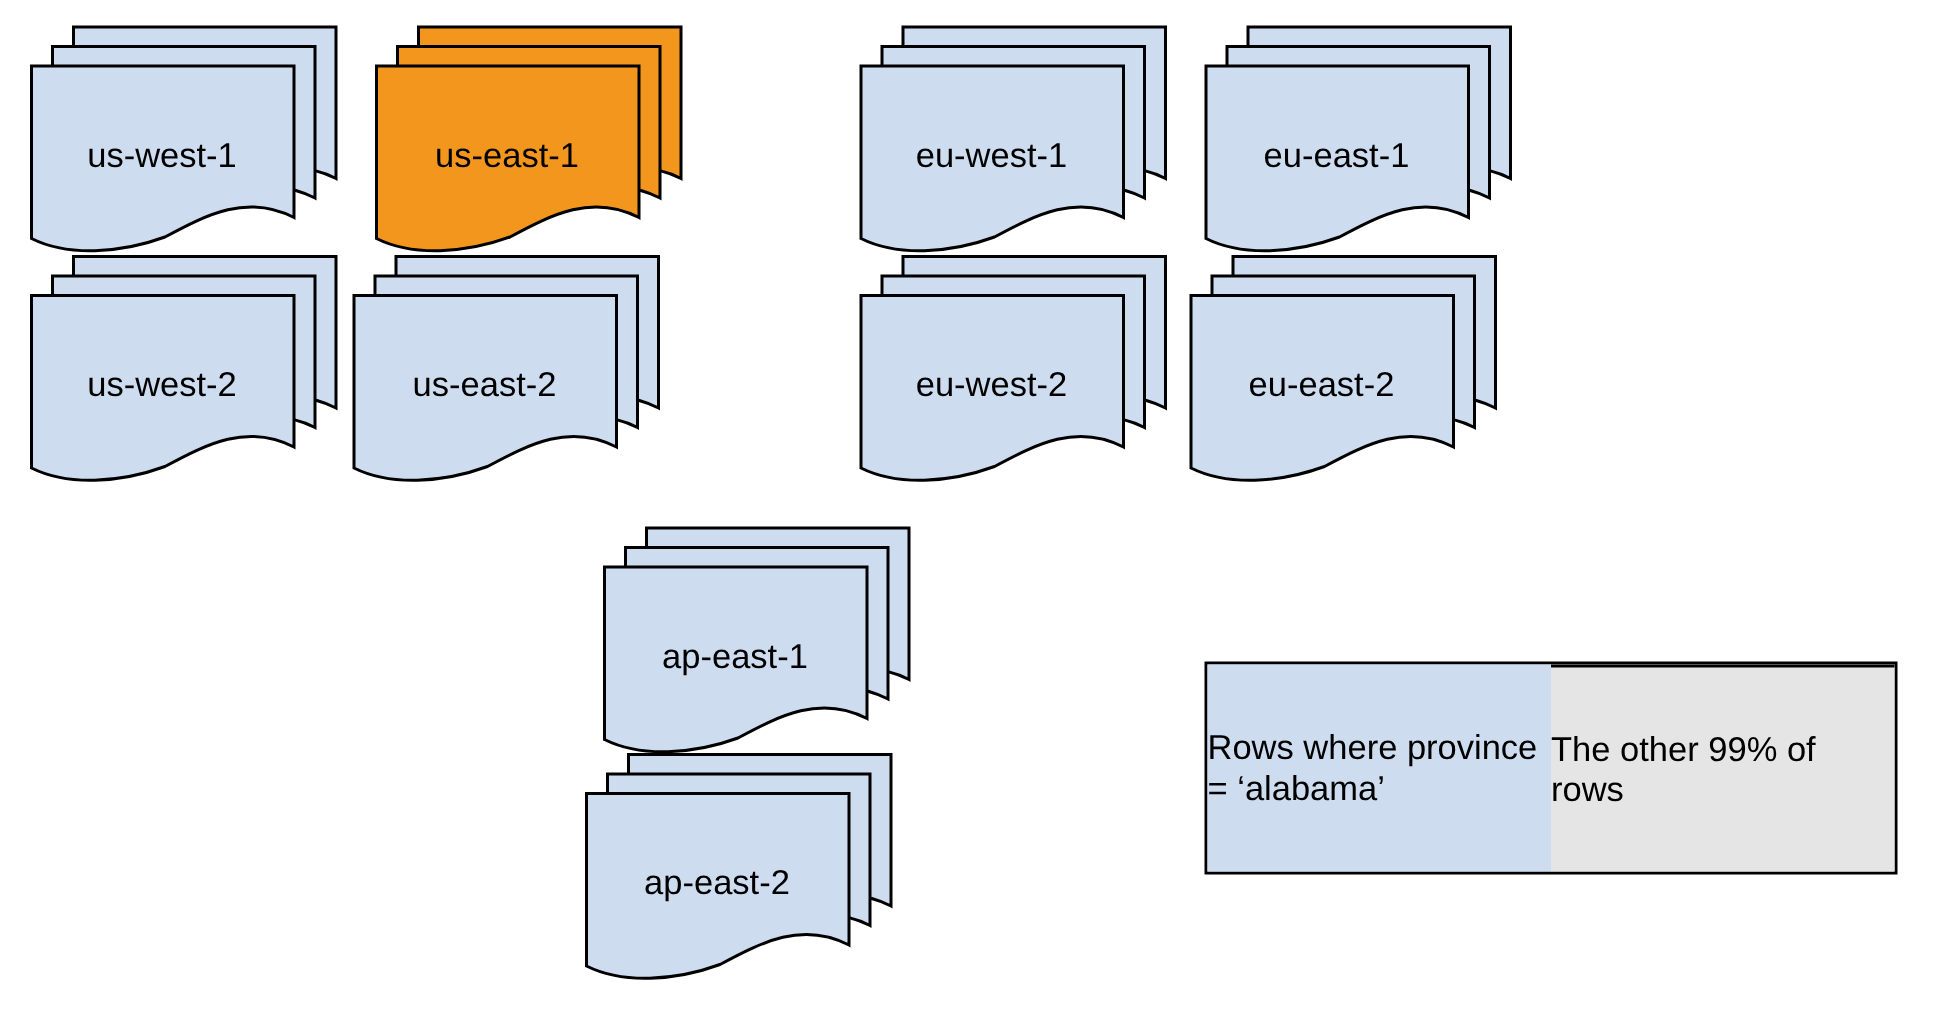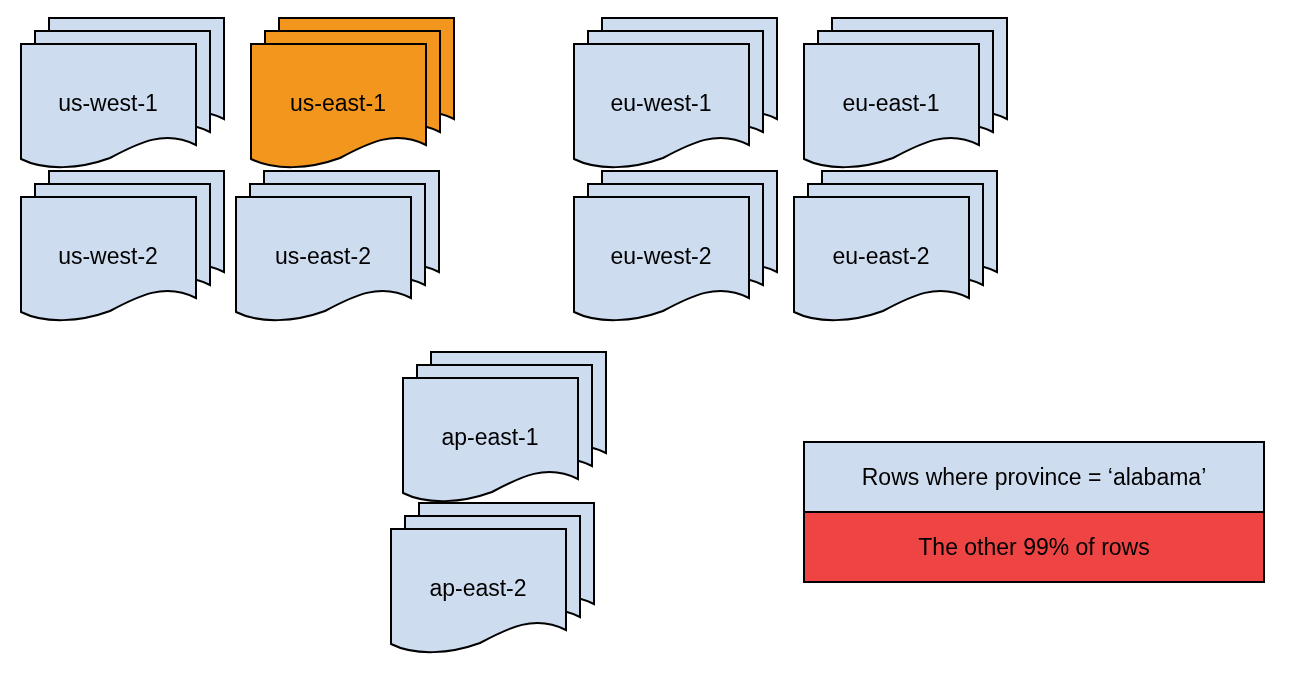--- a/index.html
+++ b/index.html
@@ -22,21 +22,21 @@
   .stack text {
     fill: #000000;
     font-family: "Liberation Sans", "DejaVu Sans", sans-serif;
     font-size: 23px;
   }
   .legend {
     position: absolute;
     border: 2px solid #000000;
     box-sizing: border-box;
     display: flex;
-    flex-direction: column;
+    flex-direction: row;
   }
   .legend-row {
     flex: 1;
     display: flex;
     align-items: center;
     justify-content: center;
     font-size: 23px;
     color: #000000;
   }
   .legend-row + .legend-row {
@@ -44,21 +44,21 @@
   }
 </style>
 </head>
 <body>
 
 <div id="canvas">
   <div class="legend" id="legend" style="left: 803px; top: 441px; width: 462px; height: 142px;">
     <div class="legend-row" id="legend-row-0" style="background: rgb(206, 220, 240);">
       <span>Rows where province = ‘alabama’</span>
     </div>
-    <div class="legend-row" id="legend-row-1" style="background: #ef4444;">
+    <div class="legend-row" id="legend-row-1" style="background: #e5e5e5;">
       <span>The other 99% of rows</span>
     </div>
   </div>
 <svg width="209" height="158" viewBox="0 0 209 158" class="stack" style="left: 18px; top: 15px; z-index: 957;">
       <path d="M1,1 H176 V102 C145,86 118,100 90,115 C60,126 25,128 1,116 Z" transform="translate(30,2)" fill="#cedcf0" stroke="#000000" stroke-width="2"></path>
       <path d="M1,1 H176 V102 C145,86 118,100 90,115 C60,126 25,128 1,116 Z" transform="translate(16,15)" fill="#cedcf0" stroke="#000000" stroke-width="2"></path>
       <path d="M1,1 H176 V102 C145,86 118,100 90,115 C60,126 25,128 1,116 Z" transform="translate(2,28)" fill="#cedcf0" stroke="#000000" stroke-width="2"></path>
       <text x="90" y="96" text-anchor="middle">us-west-1</text>
     </svg>
     <svg width="209" height="158" viewBox="0 0 209 158" class="stack" style="left: 248px; top: 15px; z-index: 957;">

